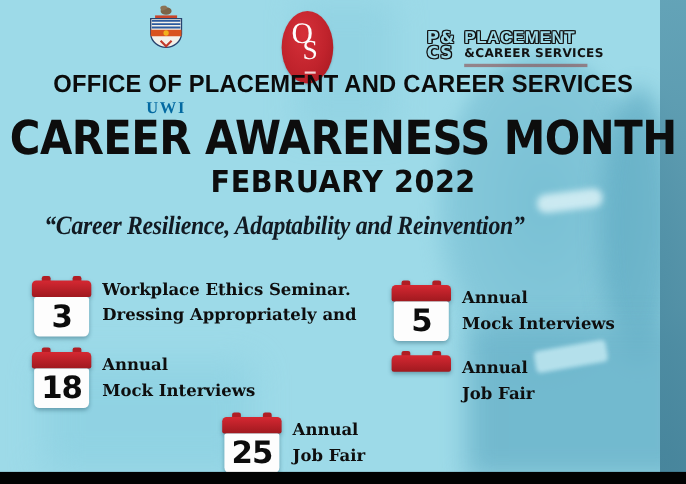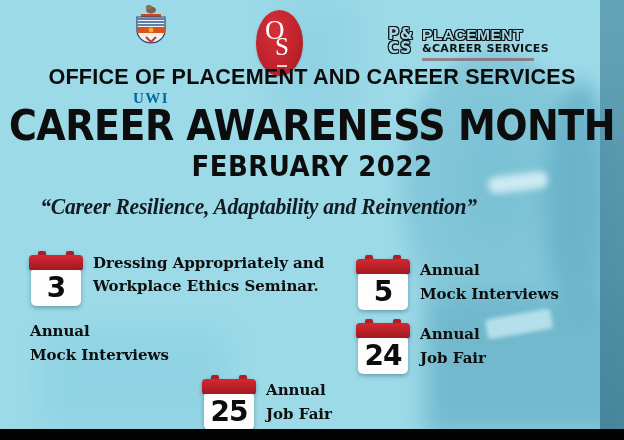--- a/index.html
+++ b/index.html
@@ -159,26 +159,34 @@
   <div class="event ev-3">
     <div class="cal">
       <span class="tab l"></span>
       <span class="tab r"></span>
       <span class="top"></span>
       <span class="body">
         <span class="date">3</span>
       </span>
     </div>
     <div class="event-text tight">
+      <div>Workplace Ethics Seminar.</div>
       <div>Dressing Appropriately and</div>
-      <div>Workplace Ethics Seminar.</div>
     </div>
   </div>
 
   <div class="event ev-18">
+    <div class="cal">
+      <span class="tab l"></span>
+      <span class="tab r"></span>
+      <span class="top"></span>
+      <span class="body">
+        <span class="date">18</span>
+      </span>
+    </div>
     <div class="event-text">
       <div>Annual</div>
       <div>Mock Interviews</div>
     </div>
   </div>
 
   <div class="event ev-17">
     <div class="cal">
       <span class="tab l"></span>
       <span class="tab r"></span>
@@ -191,23 +199,20 @@
       <div>Annual</div>
       <div>Mock Interviews</div>
     </div>
   </div>
 
   <div class="event ev-24">
     <div class="cal">
       <span class="tab l"></span>
       <span class="tab r"></span>
       <span class="top"></span>
-      <span class="body">
-        <span class="date">24</span>
-      </span>
     </div>
     <div class="event-text">
       <div>Annual</div>
       <div>Job Fair</div>
     </div>
   </div>
 
   <div class="event ev-25">
     <div class="cal">
       <span class="tab l"></span>

